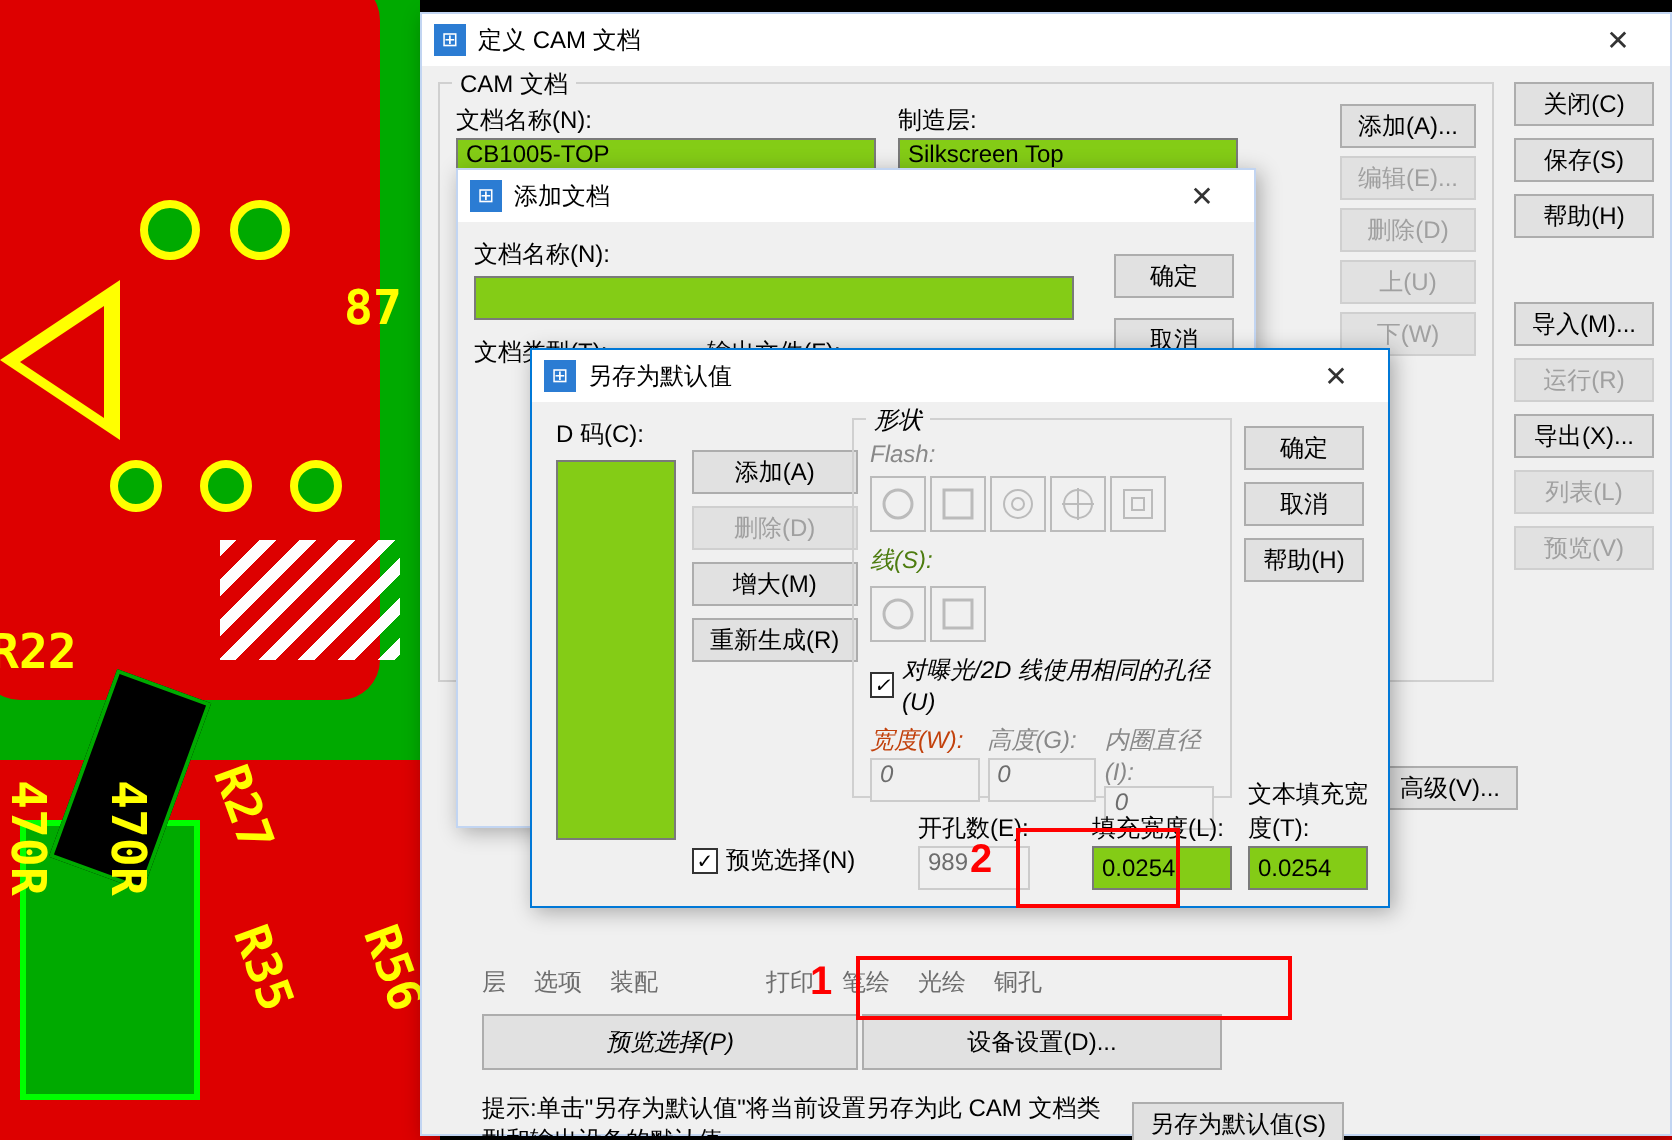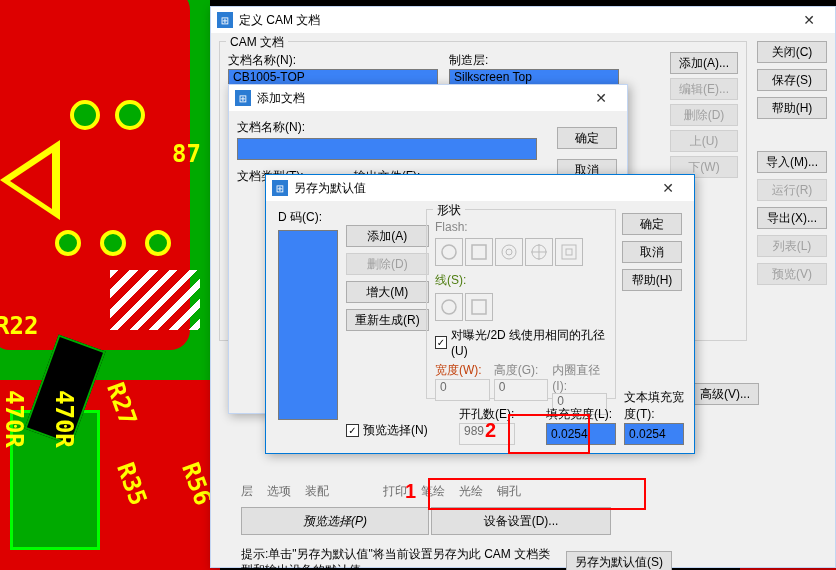--- a/index.html
+++ b/index.html
@@ -12,21 +12,21 @@
   .pcb-bg .text-g { position:absolute; color:#0bf; font-family: monospace; }
 
   .window { position:absolute; background:#fff; border:1px solid #0078d7; box-shadow: 2px 2px 10px rgba(0,0,0,.3); }
   .titlebar { height:26px; display:flex; align-items:center; padding:0 6px; background:#fff; }
   .titlebar .ico { width:16px; height:16px; background:#2b7cd3; margin-right:6px; flex:none; display:flex; align-items:center; justify-content:center; color:#fff; font-size:10px; }
   .titlebar .ttl { flex:1; color:#000; }
   .titlebar .x { width:40px; height:100%; display:flex; align-items:center; justify-content:center; color:#333; font-size:14px; }
   .body { position:relative; padding:8px; background:#f0f0f0; height:calc(100% - 26px); overflow:visible;}
   .btn { background:#e1e1e1; border:1px solid #adadad; height:22px; padding:0 8px; display:flex; align-items:center; justify-content:center; min-width:60px; }
   .btn-d { color:#a0a0a0; border-color:#cfcfcf;}
-  .input { background:#3b82f6; border:1px solid #7a7a7a; height:22px; padding:0 4px; }
+  .input { background:#84cc16; border:1px solid #7a7a7a; height:22px; padding:0 4px; }
   .input-d { background:#f0f0f0; color:#6d6d6d; border-color:#cccccc;}
   .group { border:1px solid #d0d0d0; padding:10px 8px 8px; position:relative; }
   .group > .lbl { position:absolute; top:-8px; left:6px; background:#f0f0f0; padding:0 4px; }
   .col-right { position:absolute; right:8px; top:8px; display:flex; flex-direction:column; gap:6px; }
   .chk{display:flex;align-items:center;gap:4px;}
   .chk .box{width:13px;height:13px;border:1px solid #333;background:#fff;display:flex;align-items:center;justify-content:center;font-size:10px;color:#000;}
   .shape-row{display:flex;gap:2px;margin:4px 0;}
   .shape{width:28px;height:28px;border:1px solid #bbb;display:flex;align-items:center;justify-content:center;}
   .shape svg{width:18px;height:18px;}
   .annot { position:absolute; color:#f00; font-weight:bold; font-size:20px; font-family: Arial; pointer-events:none; }
@@ -215,21 +215,21 @@
           <span>删除(D)</span>
         </div>
       <div class="btn">
           <span>增大(M)</span>
         </div>
       <div class="btn">
           <span>重新生成(R)</span>
         </div>
     </div>
 
-    <div class="group" style="position:absolute;left:160px;top:8px;width:190px;height:190px;">
+    <div class="group" style="position:absolute;left:160px;top:8px;width:190px;height:190px;font-style:italic;">
       <span class="lbl">形状</span>
       <div style="color:#888;">Flash:</div>
       <div class="shape-row">
         <div class="shape">
             <svg>
               <circle cx="9" cy="9" r="7" fill="none" stroke="#bbb" stroke-width="1.5"></circle>
             </svg>
           </div>
         <div class="shape">
             <svg>

